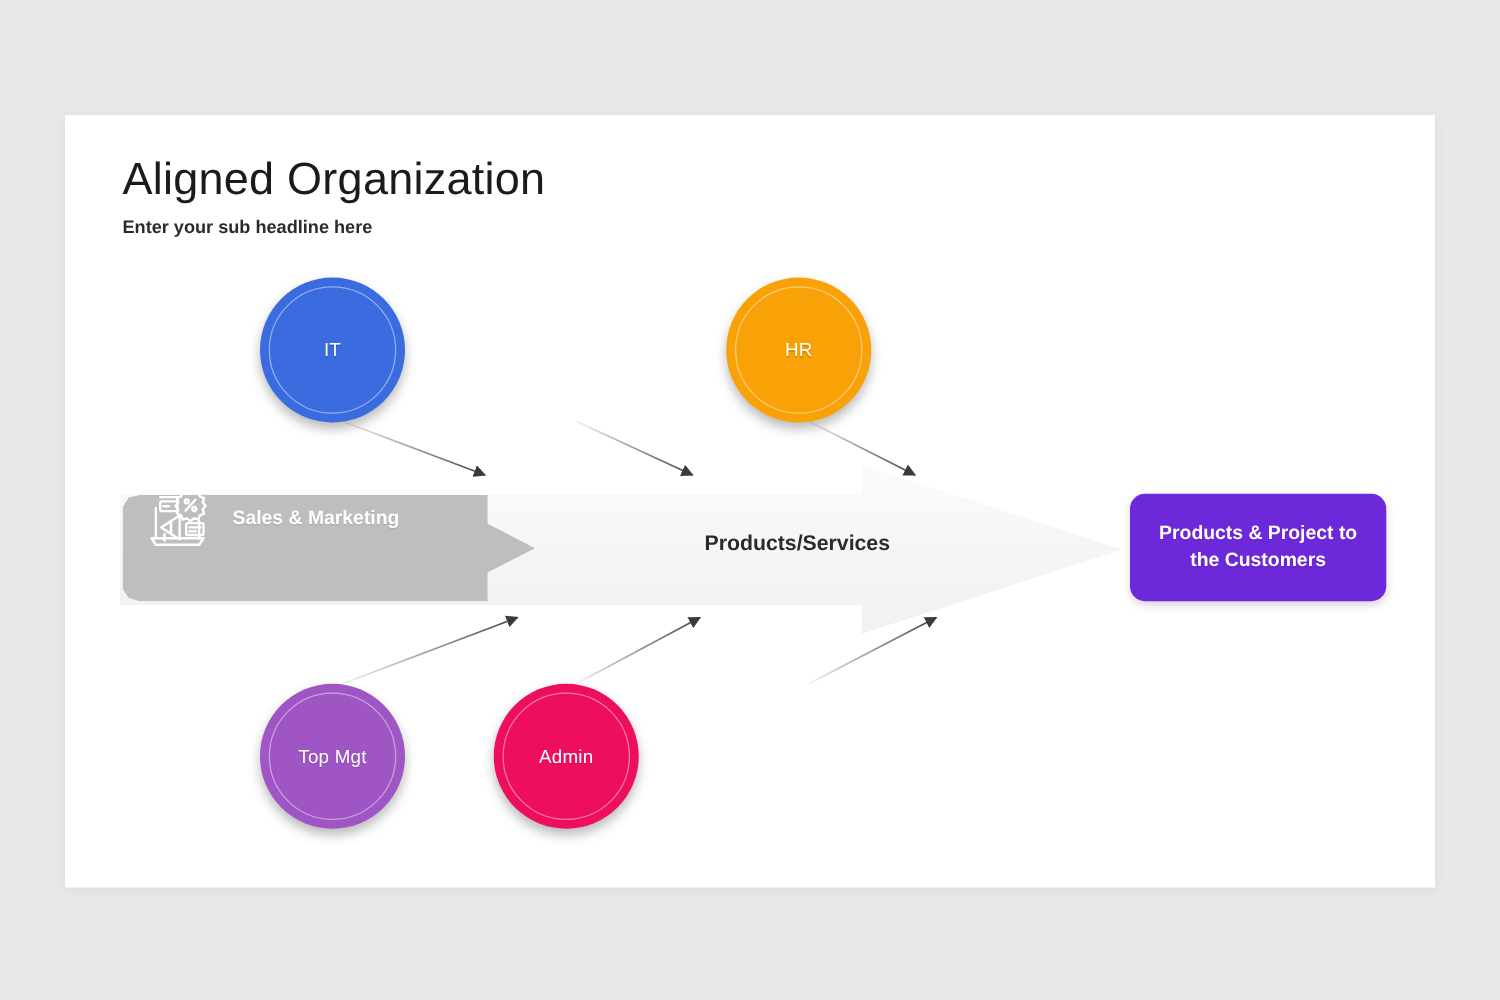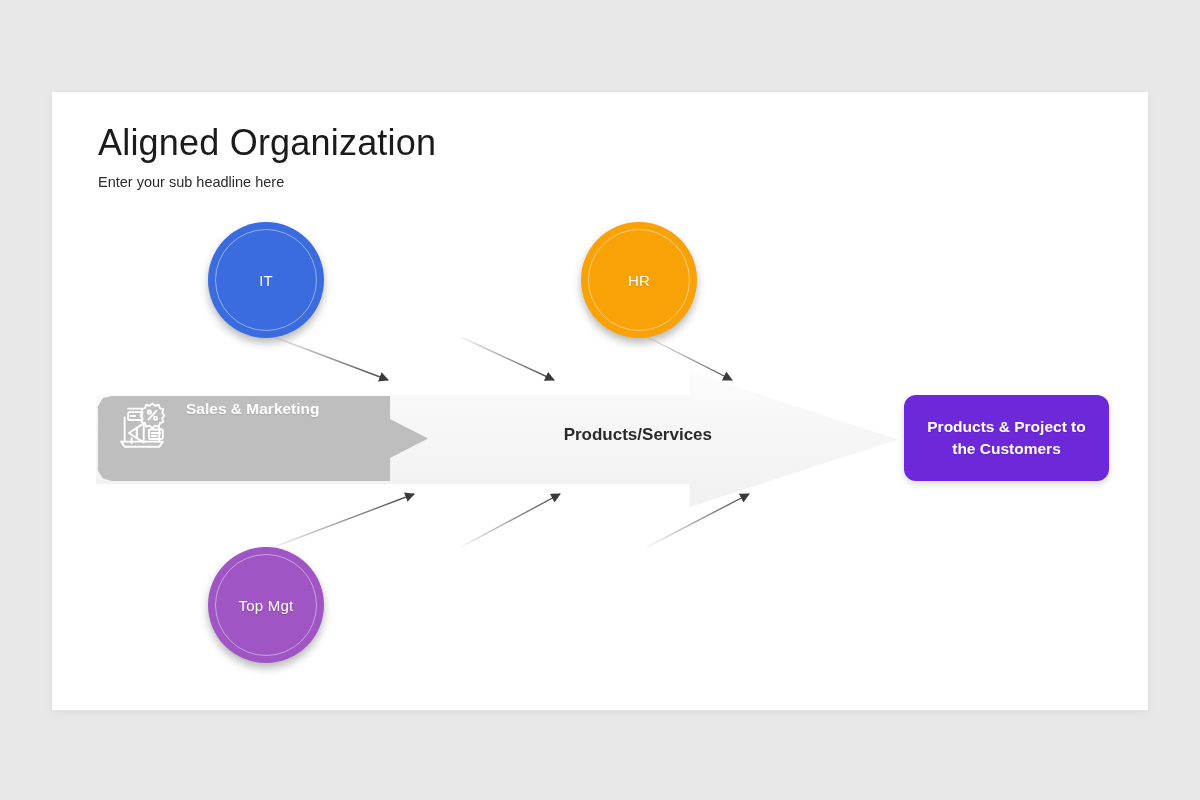--- a/index.html
+++ b/index.html
@@ -35,21 +35,21 @@
     font-weight: 400;
     color: #1b1b1b;
     letter-spacing: 0.2px;
     white-space: nowrap;
   }
   #subtitle {
     position: absolute;
     left: 46px;
     top: 82px;
     font-size: 14.5px;
-    font-weight: 400;
+    font-weight: 700;
     color: #2b2b2b;
     white-space: nowrap;
   }
 
   
   .node {
     position: absolute;
     width: 116px;
     height: 116px;
     border-radius: 50%;
@@ -121,24 +121,25 @@
     width: 330px;
     height: 85px;
     background: #bebebe;
     -webkit-clip-path: polygon(0 10px, 5px 2px, 14px 0, 88.5% 0, 88.5% 27%, 100% 50%, 88.5% 73%, 88.5% 100%, 14px 100%, 5px 97%, 0 calc(100% - 10px));
     clip-path: polygon(0 10px, 5px 2px, 14px 0, 88.5% 0, 88.5% 27%, 100% 50%, 88.5% 73%, 88.5% 100%, 14px 100%, 5px 97%, 0 calc(100% - 10px));
     border-radius: 10px 0 0 10px;
   }
   #sales-chevron-inner {
     position: absolute;
     left: 46px;
-    top: 308px;
+    top: 292px;
     width: 292px;
     height: 62px;
     display: flex;
+    align-items: center;
   }
   #sales-icon {
     margin-left: 16px;
     width: 56px;
     height: 52px;
     flex: 0 0 auto;
   }
   #sales-label {
     margin-left: 16px;
     font-size: 15.5px;
@@ -255,14 +256,17 @@
   <div class="node" style="left:156px; top:130px; background:#3a6ce0;">
     <span class="node-label">IT</span>
   </div>
   <div class="node" style="left:529px; top:130px; background:#f8a208;">
     <span class="node-label">HR</span>
   </div>
 
   <div class="node" style="left:156px; top:455px; background:#9f55c3;">
     <span class="node-label">Top Mgt</span>
   </div>
+  <div class="node" style="left:343px; top:455px; background:#ed0f5e;">
+    <span class="node-label">Admin</span>
+  </div>
 
 </div>
 
 </body></html>

